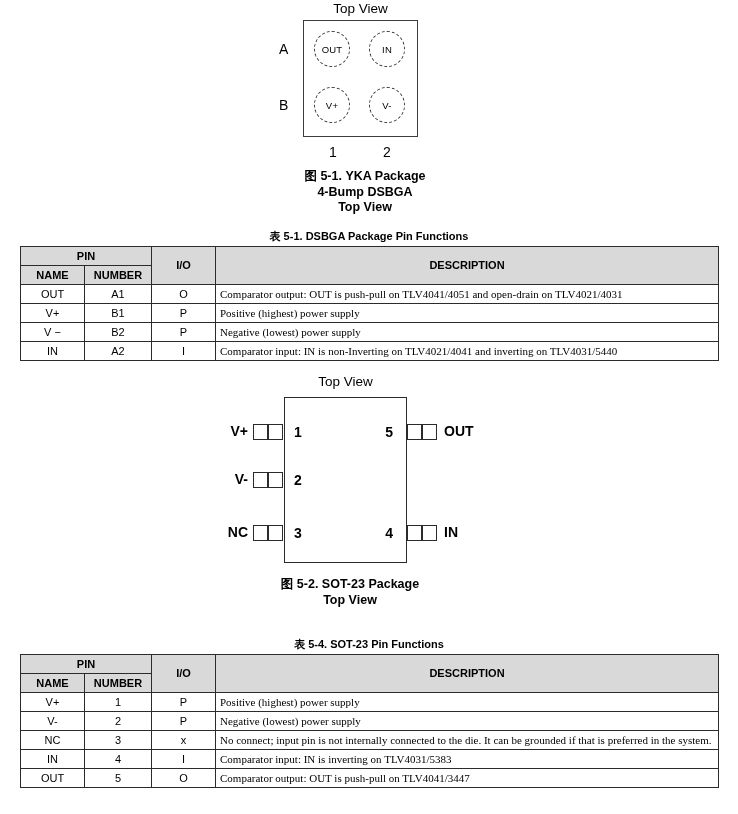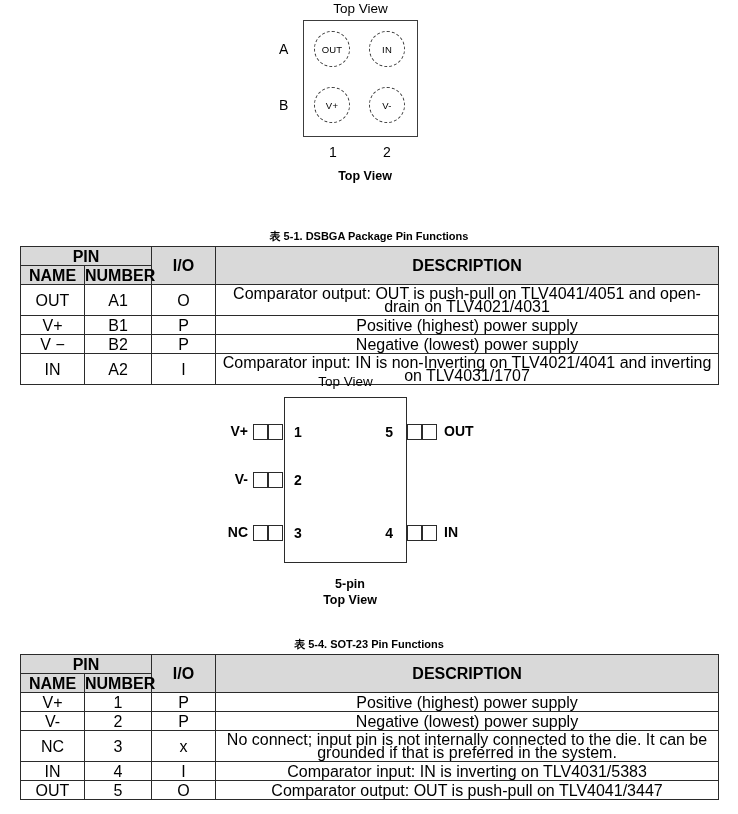--- a/index.html
+++ b/index.html
@@ -30,50 +30,52 @@
   .sot-body { left:284px; top:397px; width:123px; height:166px; border:1.6px solid #2b2b2b; }
   .lead { display:flex; width:31px; height:16px; }
   .lead-half { width:50%; height:100%; border:1.5px solid #2b2b2b; }
   .lead-half + .lead-half { margin-left:-1.5px; }
   .pin-label { font-size:14px; font-weight:bold; }
   .pin-number { font-size:14px; font-weight:bold; }
 
   
   table.pinsTable {
     border-collapse:collapse; table-layout:fixed; width:698px;
-    font-size:16px; border:1.5px solid #000;padding-left:12px;
+    font-size:11px; border:1.5px solid #000;padding-left:12px;
   }
   table.pinsTable th, table.pinsTable td {
     border:1px solid #2b2b2b; line-height:13px; vertical-align:middle;
   }
   table.pinsTable th {
     background:#d9d9d9; font-weight:bold; text-align:center; height:19px;
   }
   table.pinsTable td { height:19px; text-align:center; }
-  table.pinsTable td.desc { text-align:center; padding:2px 4px; }
+  table.pinsTable td.desc { text-align:left; padding:2px 4px;font-family:Liberation Serif, serif; }
 </style>
 </head>
 <body>
 
 <div class="abs fig-topview" style="left:303px; top:1px; width:115px;">Top View</div>
 
 <div class="abs dsbga-square"></div>
 
 <div class="abs grid-label" style="left:279px; top:41px;">A</div>
 <div class="abs grid-label" style="left:279px; top:97px;">B</div>
 
 <div class="abs bump" style="left:314px; top:31px;">OUT</div>
 <div class="abs bump" style="left:369px; top:31px;">IN</div>
 <div class="abs bump" style="left:314px; top:87px;">V+</div>
 <div class="abs bump" style="left:369px; top:87px;">V-</div>
 
 <div class="abs grid-label" style="left:325px; top:144px; width:16px; text-align:center;">1</div>
 <div class="abs grid-label" style="left:379px; top:144px; width:16px; text-align:center;">2</div>
 
 <div class="abs fig-caption" style="left:240px; top:169px; width:250px;">
+  <div>图 5-1. YKA Package</div>
+  <div>4-Bump DSBGA</div>
   <div>Top View</div>
 </div>
 
 <div class="abs table-title" style="left:20px; top:229px; width:698px;">表 5-1. DSBGA Package Pin Functions</div>
 
 <table class="pinsTable abs" style="left:20px; top:246px;">
   <colgroup>
       <col style="width:64px">
       <col style="width:67px">
       <col style="width:64px">
@@ -106,21 +108,21 @@
     <tr>
       <td>V −</td>
       <td>B2</td>
       <td>P</td>
       <td class="desc">Negative (lowest) power supply</td>
     </tr>
     <tr>
       <td>IN</td>
       <td>A2</td>
       <td>I</td>
-      <td class="desc">Comparator input: IN is non-Inverting on TLV4021/4041 and inverting on TLV4031/1707</td>
+      <td class="desc">Comparator input: IN is non-Inverting on TLV4021/4041 and inverting on TLV4031/5440</td>
     </tr>
   </tbody>
 </table>
 
 <div class="abs fig-topview" style="left:284px; top:374px; width:123px;">Top View</div>
 
 <div class="abs sot-body"></div>
 
 <div class="abs pin-label" style="left:200px; top:423px; width:48px; text-align:right;">V+</div>
 <div class="abs lead" style="left:253px; top:424px;">
@@ -151,21 +153,21 @@
 <div class="abs pin-label" style="left:444px; top:423px;">OUT</div>
 
 <div class="abs pin-number" style="left:371px; top:525px; width:22px; text-align:right;">4</div>
 <div class="abs lead" style="left:407px; top:525px;">
   <span class="lead-half"></span>
     <span class="lead-half"></span>
 </div>
 <div class="abs pin-label" style="left:444px; top:524px;">IN</div>
 
 <div class="abs fig-caption" style="left:225px; top:577px; width:250px;">
-  <div>5-pin</div>
+  <div>图 5-2. SOT-23 Package</div>
   <div>Top View</div>
 </div>
 
 <div class="abs table-title" style="left:20px; top:637px; width:698px;">表 5-4. SOT-23 Pin Functions</div>
 
 <table class="pinsTable abs" style="left:20px; top:654px;">
   <colgroup>
       <col style="width:64px">
       <col style="width:67px">
       <col style="width:64px">

